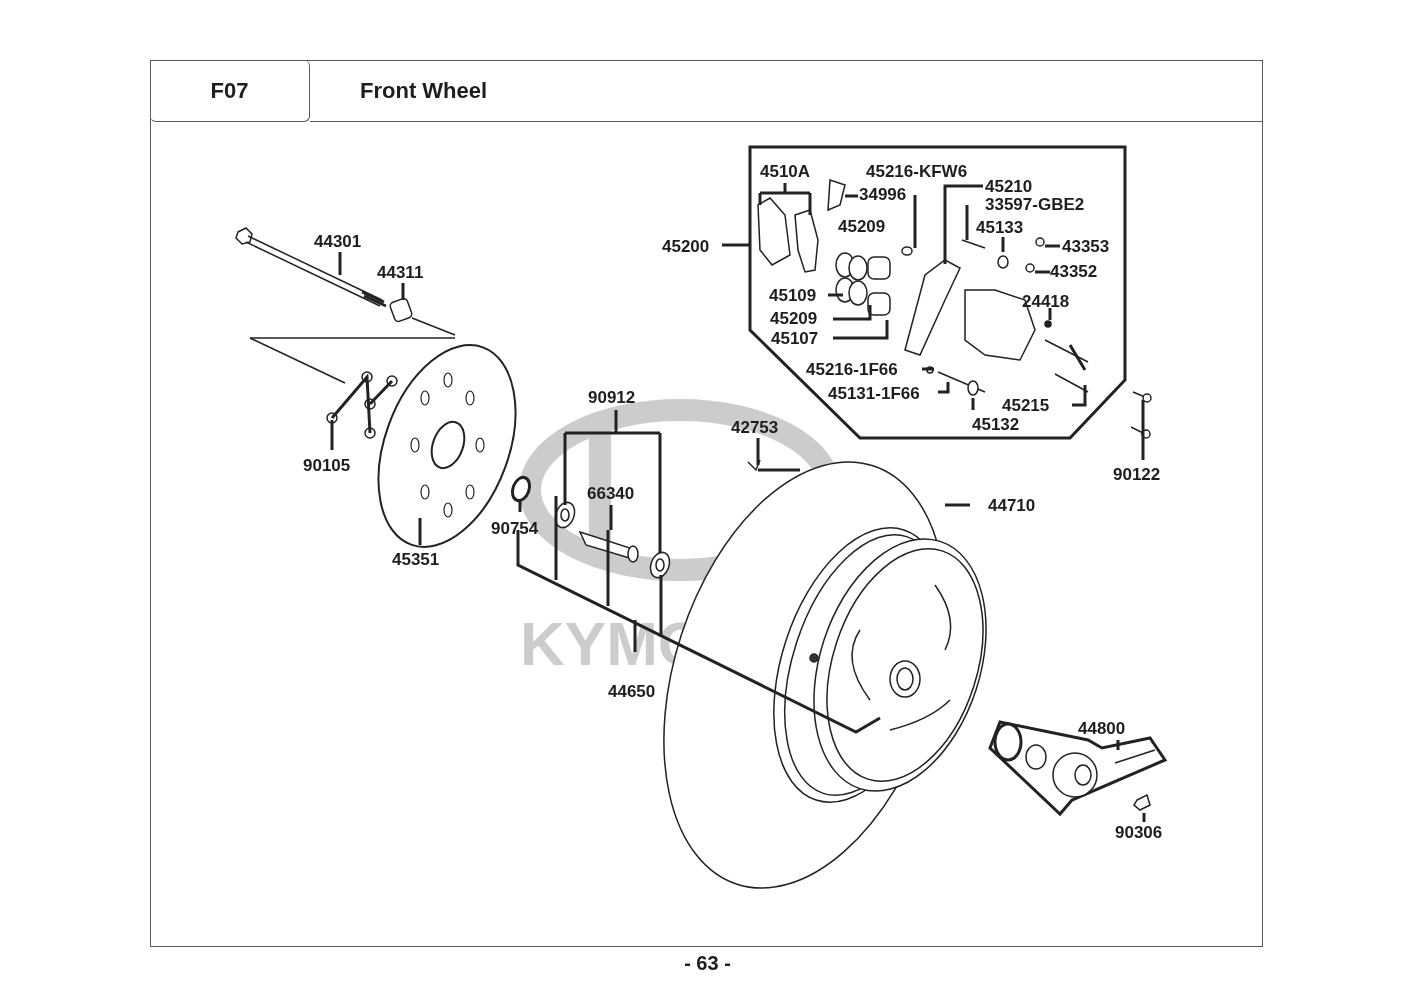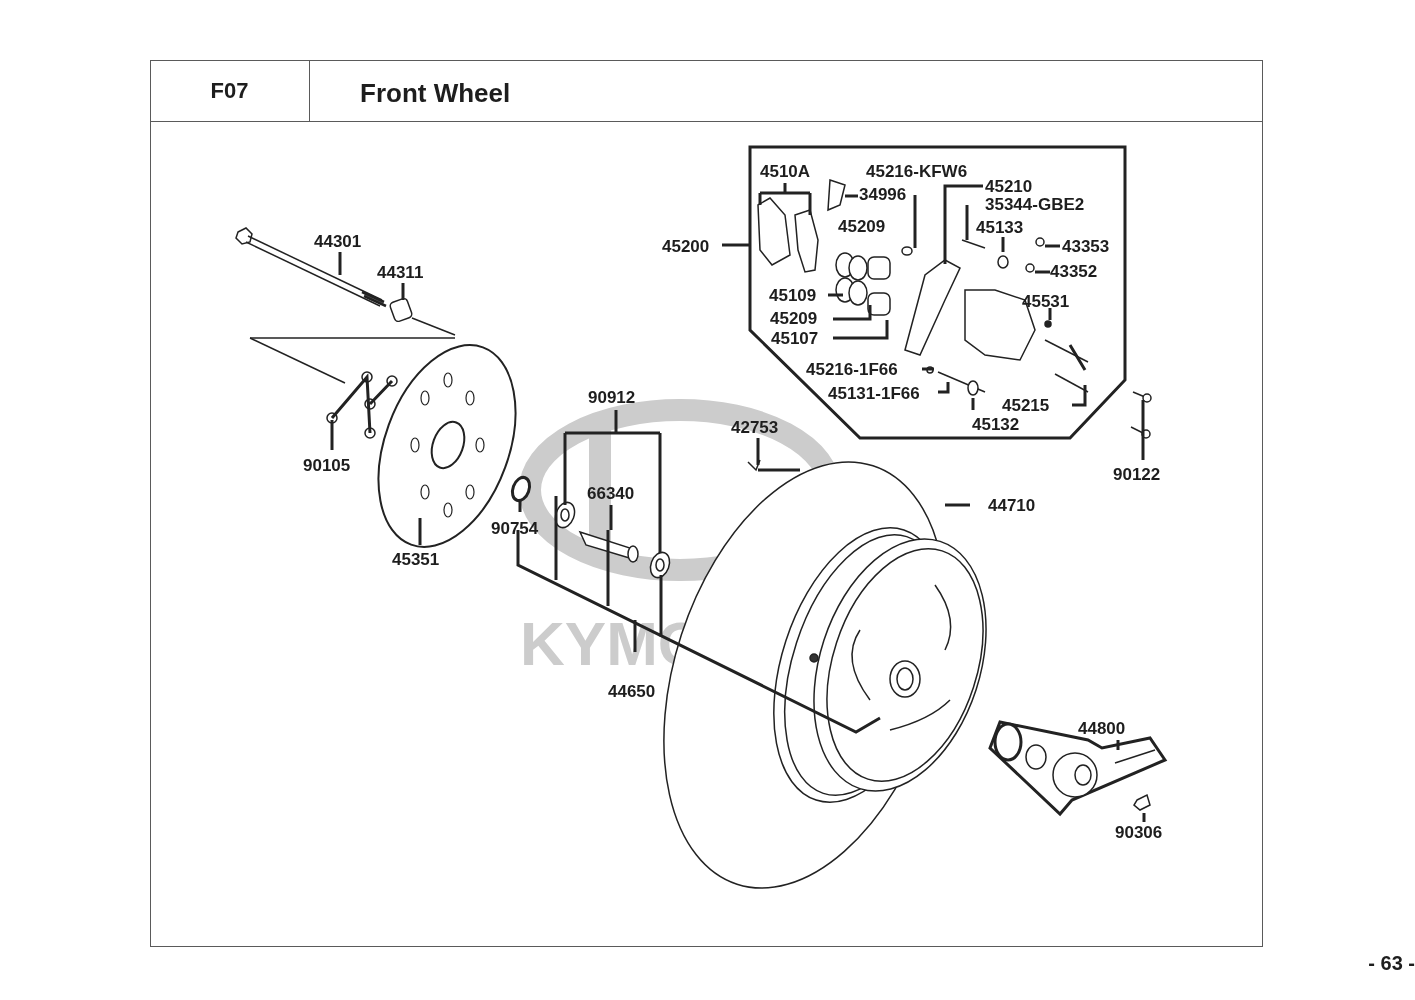--- a/index.html
+++ b/index.html
@@ -3,24 +3,24 @@
   <meta charset="utf-8">
   <style>
     html, body { margin:0; padding:0; background:#ffffff; }
     body { width:1415px; height:1000px; position:relative; overflow:hidden;
            font-family:"Liberation Sans", sans-serif; color:#1e1e1e; }
     .frame { position:absolute; left:150px; top:60px; width:1113px; height:887px;
              border:1.5px solid #5a5a5a; box-sizing:border-box; }
     .hdr-code { position:absolute; left:150px; top:60px; width:160px; height:62px;
                 border-right:1.5px solid #5a5a5a; border-bottom:1.5px solid #5a5a5a; box-sizing:border-box;
                 display:flex; align-items:center; justify-content:center;
-                font-weight:bold; font-size:22px; }
-    .hdr-title { position:absolute; left:360px; top:78px; font-weight:bold; font-size:26px; }
+                font-weight:bold; font-size:22px;border-radius:6px; }
+    .hdr-title { position:absolute; left:360px; top:78px; font-weight:bold; font-size:22px; }
     .hdr-line { position:absolute; left:310px; top:121px; width:953px; height:0; border-top:1.5px solid #5a5a5a; }
-    .page-num { position:absolute; left:0; width:1415px; top:952px; text-align:right; font-weight:bold; font-size:20px; }
+    .page-num { position:absolute; left:0; width:1415px; top:952px; text-align:center; font-weight:bold; font-size:20px; }
     svg.diagram { position:absolute; left:0; top:0; }
     .lbl { position:absolute; font-weight:bold; font-size:17px; color:#1e1e1e; white-space:nowrap; line-height:1; }
   </style>
 </head>
 <body>
 
 <div class="frame"></div>
 <div class="hdr-code">F07</div>
 <div class="hdr-title">Front Wheel</div>
 <div class="hdr-line"></div>
@@ -181,29 +181,29 @@
 <div class="lbl" style="left:491px;top:520px">90754</div>
 <div class="lbl" style="left:587px;top:485px">66340</div>
 <div class="lbl" style="left:608px;top:683px">44650</div>
 <div class="lbl" style="left:731px;top:419px">42753</div>
 <div class="lbl" style="left:988px;top:497px">44710</div>
 <div class="lbl" style="left:662px;top:238px">45200</div>
 <div class="lbl" style="left:760px;top:163px">4510A</div>
 <div class="lbl" style="left:866px;top:163px">45216-KFW6</div>
 <div class="lbl" style="left:859px;top:186px">34996</div>
 <div class="lbl" style="left:985px;top:178px">45210</div>
-<div class="lbl" style="left:985px;top:196px">35344-GBE2</div>
+<div class="lbl" style="left:985px;top:196px">33597-GBE2</div>
 <div class="lbl" style="left:838px;top:218px">45209</div>
 <div class="lbl" style="left:976px;top:219px">45133</div>
 <div class="lbl" style="left:1062px;top:238px">43353</div>
 <div class="lbl" style="left:1050px;top:263px">43352</div>
 <div class="lbl" style="left:769px;top:287px">45109</div>
 <div class="lbl" style="left:770px;top:310px">45209</div>
 <div class="lbl" style="left:771px;top:330px">45107</div>
-<div class="lbl" style="left:1022px;top:293px">45531</div>
+<div class="lbl" style="left:1022px;top:293px">24418</div>
 <div class="lbl" style="left:806px;top:361px">45216-1F66</div>
 <div class="lbl" style="left:828px;top:385px">45131-1F66</div>
 <div class="lbl" style="left:1002px;top:397px">45215</div>
 <div class="lbl" style="left:972px;top:416px">45132</div>
 <div class="lbl" style="left:1113px;top:466px">90122</div>
 <div class="lbl" style="left:1078px;top:720px">44800</div>
 <div class="lbl" style="left:1115px;top:824px">90306</div>
 
 <div class="page-num">- 63 -</div>
 

